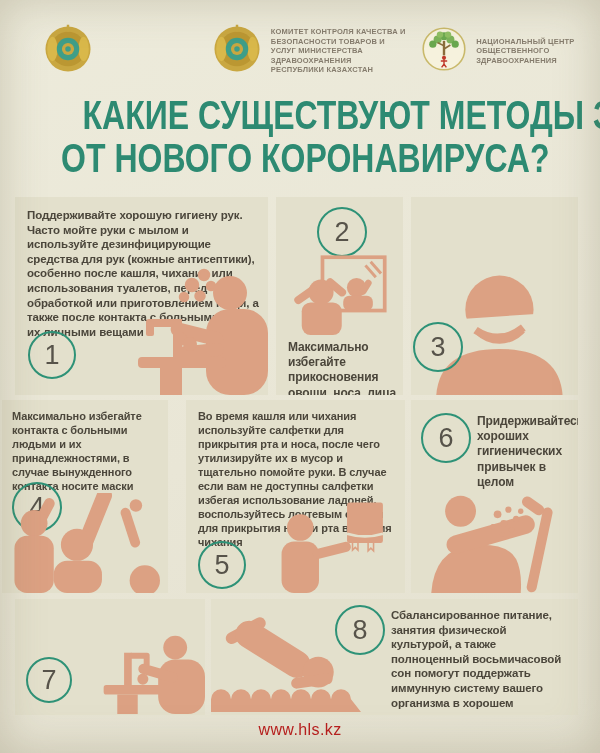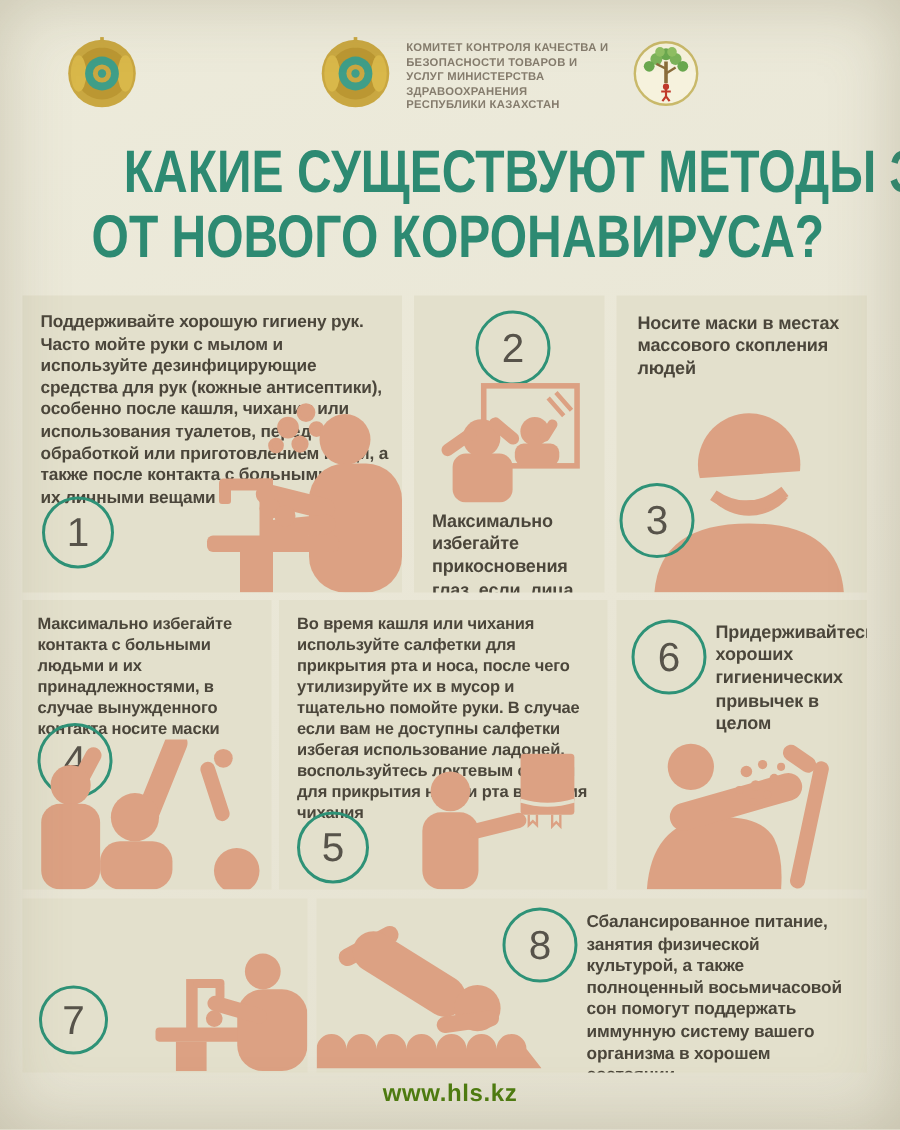--- a/index.html
+++ b/index.html
@@ -32,29 +32,29 @@
   .ill *{fill:#dca183;}
   .ill .stroke{fill:none;stroke:#dca183;}
   .ill .bgfill{fill:#e3e0cc;}
   .ill .bgstroke{fill:none;stroke:#e3e0cc;}
   .ill .spray{fill:#ece7d2;}
   
   #p1{left:15px;top:197px;width:253px;height:198px;}
   #p2{left:276px;top:197px;width:127px;height:198px;}
   #p3{left:411px;top:197px;width:167px;height:198px;}
   
-  #p4{left:15px;top:400px;width:166px;height:193px;}
+  #p4{left:2px;top:400px;width:166px;height:193px;}
   #p5{left:186px;top:400px;width:219px;height:193px;}
   #p6{left:411px;top:400px;width:167px;height:193px;}
   
   #p7{left:15px;top:599px;width:190px;height:116px;}
   #p8{left:211px;top:599px;width:367px;height:116px;}
   
   .footer{position:absolute;top:721px;left:0;right:0;text-align:center;
-    color:#4d7c0f;font-size:16px;font-weight:bold;letter-spacing:.4px;}
+    color:#b91c1c;font-size:16px;font-weight:normal;letter-spacing:.4px;}
 </style>
 </head>
 <body>
 
 <div class="page"></div>
 
 <div class="header">
 
   <div class="logo-group g1">
     <span class="emblem">
@@ -97,20 +97,21 @@
         <circle cx="16" cy="24" r="4.5" fill="#6aa84f"></circle>
         <circle cx="44" cy="24" r="4.5" fill="#6aa84f"></circle>
         <circle cx="25" cy="12" r="4" fill="#8fbf63"></circle>
         <circle cx="35" cy="12" r="4" fill="#8fbf63"></circle>
         <rect x="28.5" y="20" width="3" height="18" fill="#8a6d3b"></rect>
         <path d="M30,26 L22,22 M30,30 L38,25" stroke="#8a6d3b" stroke-width="2" fill="none"></path>
         <circle cx="30" cy="41" r="2.6" fill="#c0392b"></circle>
         <path d="M30,43 L30,49 M26,45 L34,45 M30,49 L27,53 M30,49 L33,53" stroke="#c0392b" stroke-width="1.8" fill="none"></path>
       </svg>
     </span>
+    <span class="logo-text">НАЦИОНАЛЬНЫЙ ЦЕНТР ОБЩЕСТВЕННОГО ЗДРАВООХРАНЕНИЯ</span>
   </div>
 </div>
 
 <div class="title">
   <span class="line">КАКИЕ СУЩЕСТВУЮТ МЕТОДЫ ЗАЩИТЫ</span><br>
   <span class="line">ОТ НОВОГО КОРОНАВИРУСА?</span>
 </div>
 
 <div class="panel" id="p1">
   <div class="ptext" style="left:12px;top:11px;width:232px;">Поддерживайте хорошую гигиену рук. Часто мойте руки с мылом и используйте дезинфицирующие средства для рук (кожные антисептики), особенно после кашля, чихания или использования туалетов, перед обработкой или приготовлением пищи, а также после контакта с больными или их личными вещами</div>
@@ -151,25 +152,24 @@
       <path class="stroke" stroke-width="4" d="M96,14 L110,30 M103,9 L117,25"></path>
       <circle cx="84" cy="44" r="13"></circle>
       <rect x="66" y="55" width="40" height="20" rx="8"></rect>
       <rect x="92" y="32" width="9" height="22" rx="4.5" transform="rotate(32 96 43)"></rect>
       <circle cx="36" cy="50" r="17"></circle>
       <rect x="10" y="64" width="54" height="44" rx="12"></rect>
       <rect x="-2" y="48" width="36" height="11" rx="5.5" transform="rotate(-35 16 54)"></rect>
       <rect x="40" y="38" width="32" height="11" rx="5.5" transform="rotate(40 56 44)"></rect>
     </svg>
   </div>
-  <div class="ptext" style="left:12px;top:143px;width:110px;font-size:12px;">Максимально избегайте прикосновения глаз, если, лица</div>
+  <div class="ptext" style="left:12px;top:143px;width:110px;font-size:12px;">Максимально избегайте прикосновения овощи, носа, лица</div>
 </div>
 
 <div class="panel" id="p3">
-  <div class="ptext" style="left:14px;top:11px;width:145px;font-size:12px;">Носите маски в местах массового скопления людей</div>
   <div class="ill" style="left:8px;bottom:0;">
     <svg width="160" height="128" viewBox="0 0 167 150">
       <circle cx="84" cy="50" r="40"></circle>
       <rect class="bgfill" x="36" y="58" width="96" height="20" transform="rotate(-4 84 68)"></rect>
       <path class="stroke" stroke-width="9" d="M56,74 Q84,93 112,71"></path>
       <path d="M10,150 Q14,96 84,96 Q154,96 158,150 Z"></path>
     </svg>
   </div>
   <div class="num-circle" style="left:2px;top:125px;width:46px;height:46px;">
     <span>3</span>

